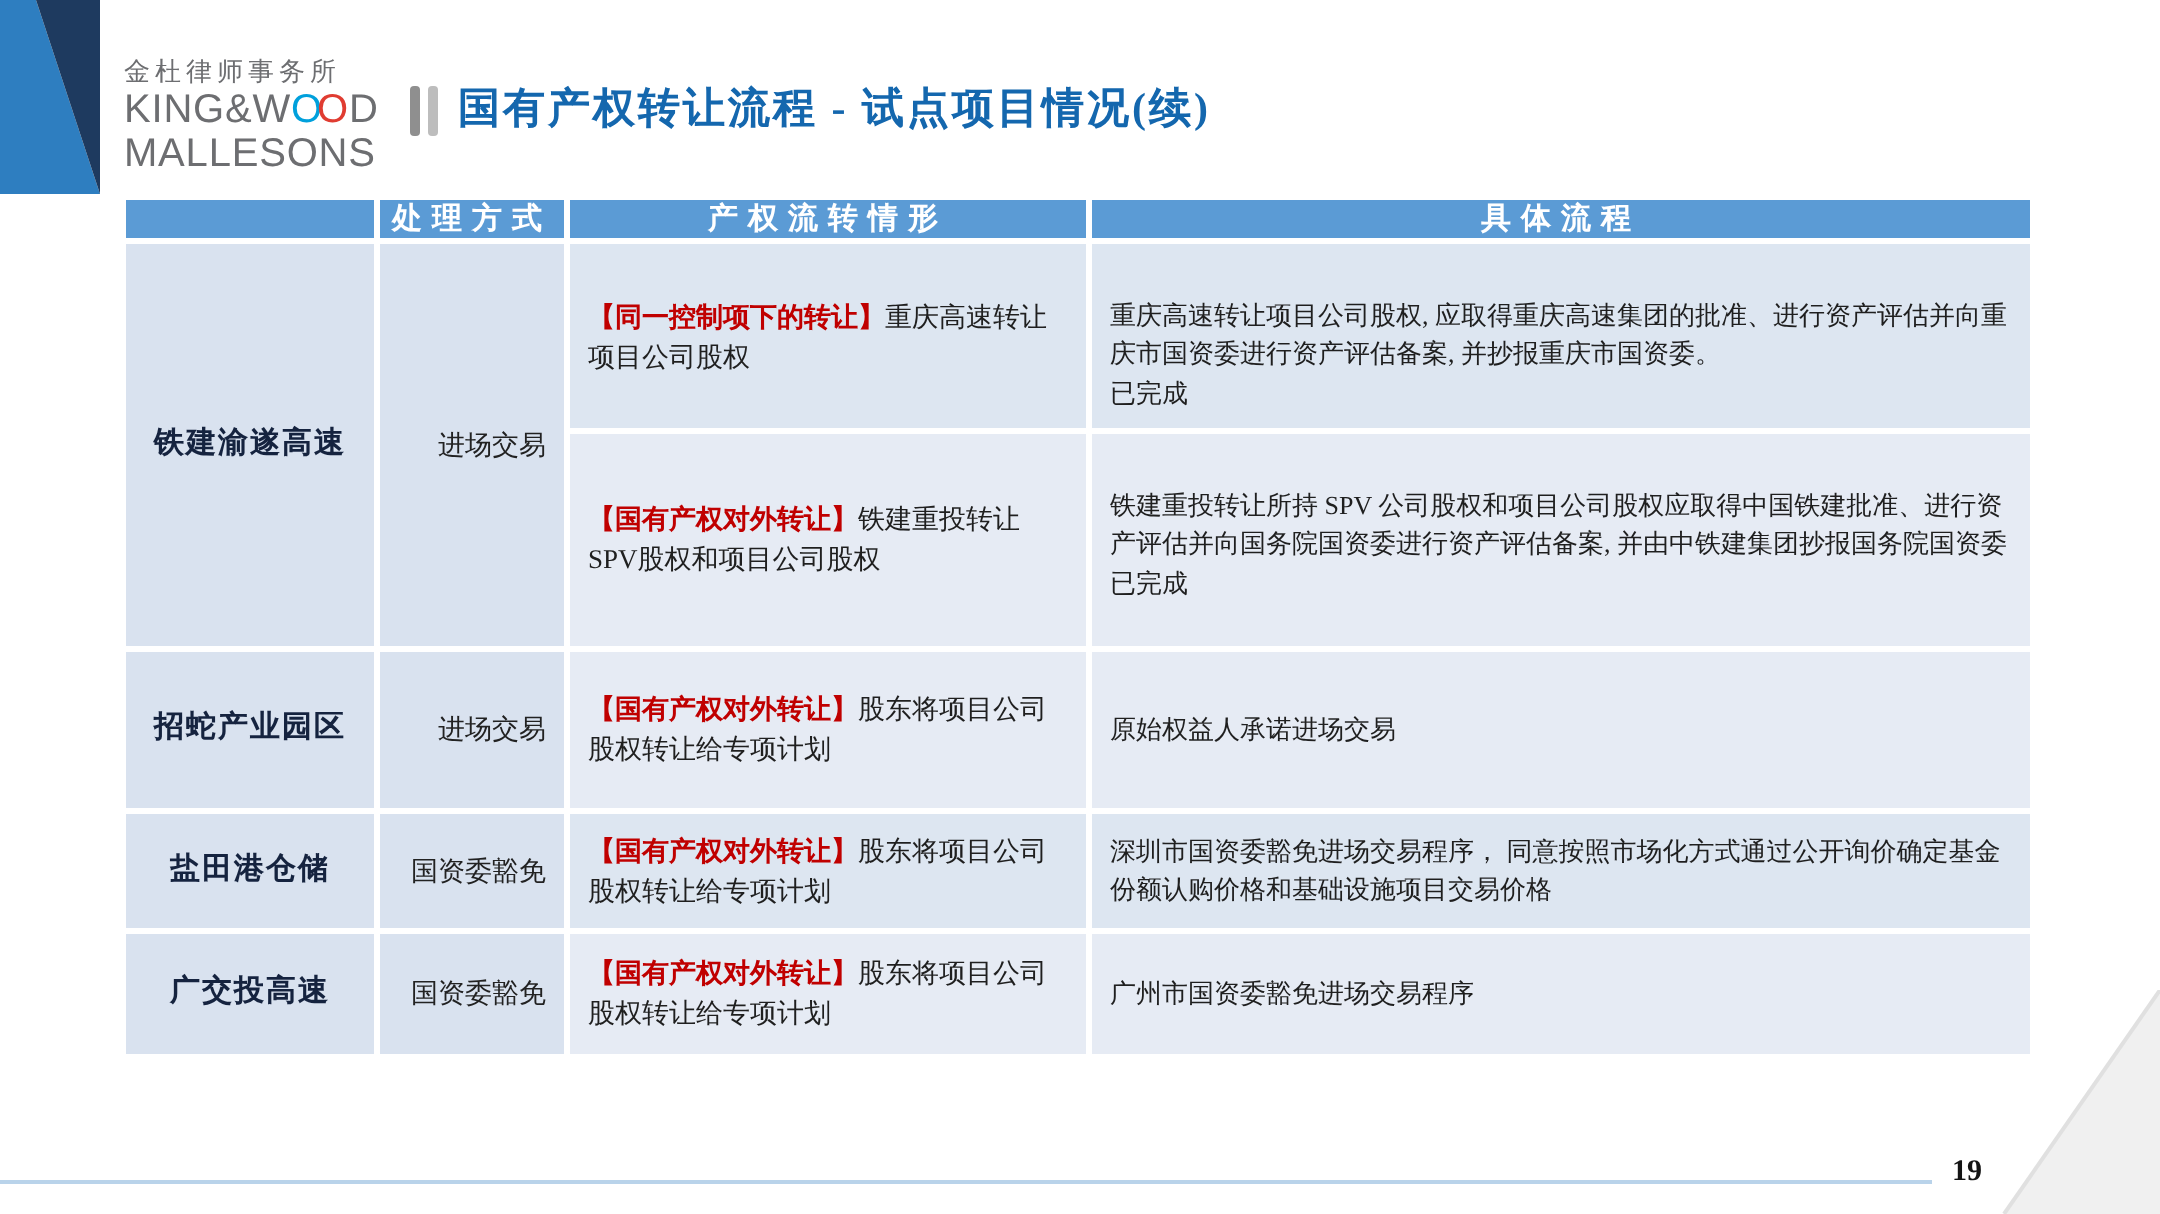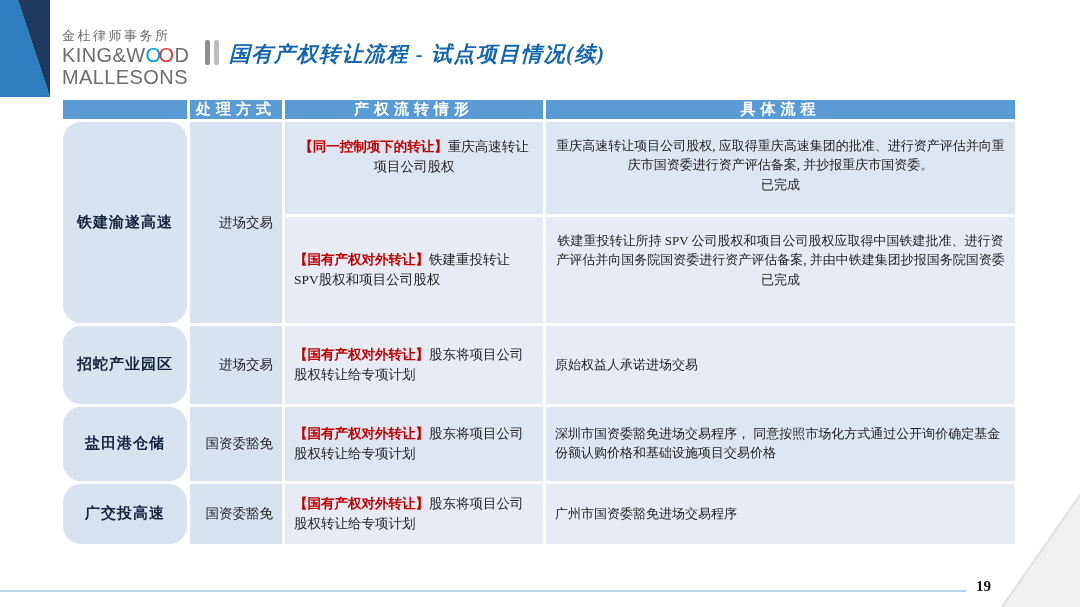--- a/index.html
+++ b/index.html
@@ -15,21 +15,21 @@
   .logo{
     position:absolute;left:62px;top:29px;
     font-family:"Liberation Sans","DejaVu Sans",sans-serif;
     color:#6d6e71;line-height:1.1;
   }
   .logo-cn{font-size:13px;letter-spacing:2.5px;margin-bottom:1px;}
   .logo-en{font-size:20px;letter-spacing:0.4px;font-weight:400;}
   .logo .o-blue{color:#00a0dc;}
   .logo .o-red{color:#e03c31;margin-left:-3px;}
   
-  .title-wrap{position:absolute;left:205px;top:40px;display:flex;align-items:flex-start;font-style:italic;}
+  .title-wrap{position:absolute;left:205px;top:40px;display:flex;align-items:flex-end;}
   .tbar{width:5px;height:25px;border-radius:2px;margin-right:4px;}
   .tbar1{background:#8f8f8f;}
   .tbar2{background:#bdbdbd;margin-right:10px;}
   .title{
     font-size:21px;font-weight:bold;color:#1467ae;letter-spacing:1.5px;
     white-space:nowrap;
   }
   
   table.main{
     position:absolute;left:60px;top:97px;width:958px;
@@ -38,26 +38,26 @@
   th{
     background:#5b9bd5;color:#ffffff;font-weight:bold;font-size:15px;
     letter-spacing:5px;height:16px;text-align:center;padding:0;
   }
   td{
     font-size:13px;color:#1f1f1f;padding:5px 9px;vertical-align:middle;
     line-height:1.45;
   }
   td.head-col{
     background:#d9e2ef;text-align:center;font-weight:bold;font-size:15px;
-    color:#15233f;letter-spacing:1px;border-radius:18px;
+    color:#15233f;letter-spacing:1px;
   }
   td.method-col{background:#d9e2ef;text-align:right;font-size:13.5px;color:#222;}
   td.band-a{background:#dde6f1;}
   td.band-b{background:#e6ebf4;}
-  td.v-top{vertical-align:top;padding-top:15px;text-align:center;}
+  td.v-top{vertical-align:top;padding-top:27px;}
   .tag{color:#c00000;font-weight:bold;font-size:13.5px;}
   .sit{font-size:13.5px;}
   .status-line{margin-top:1px;}
   
   .footer-line{position:absolute;left:0;top:590px;width:966px;height:2px;background:#b9d3ea;}
   .page-num{
     position:absolute;left:976px;top:578px;font-size:15px;font-weight:bold;
     color:#141414;font-family:"Liberation Serif","DejaVu Serif",serif;
   }
 </style>
@@ -121,21 +121,21 @@
 
   <tr style="height:78px">
     <td class="head-col">招蛇产业园区</td>
     <td class="method-col">进场交易</td>
     <td class="band-b"><span class="tag">【国有产权对外转让】</span><span class="sit">股东将项目公司股权转让给专项计划</span></td>
     <td class="band-b">
       <div>原始权益人承诺进场交易</div>
     </td>
   </tr>
 
-  <tr style="height:74px">
+  <tr style="height:57px">
     <td class="head-col">盐田港仓储</td>
     <td class="method-col">国资委豁免</td>
     <td class="band-a"><span class="tag">【国有产权对外转让】</span><span class="sit">股东将项目公司股权转让给专项计划</span></td>
     <td class="band-a">
       <div>深圳市国资委豁免进场交易程序， 同意按照市场化方式通过公开询价确定基金份额认购价格和基础设施项目交易价格</div>
     </td>
   </tr>
 
   <tr style="height:60px">
     <td class="head-col">广交投高速</td>

